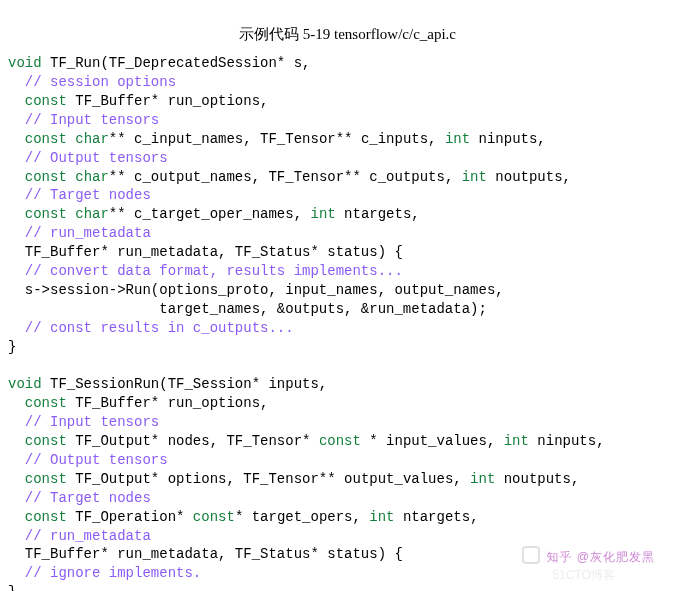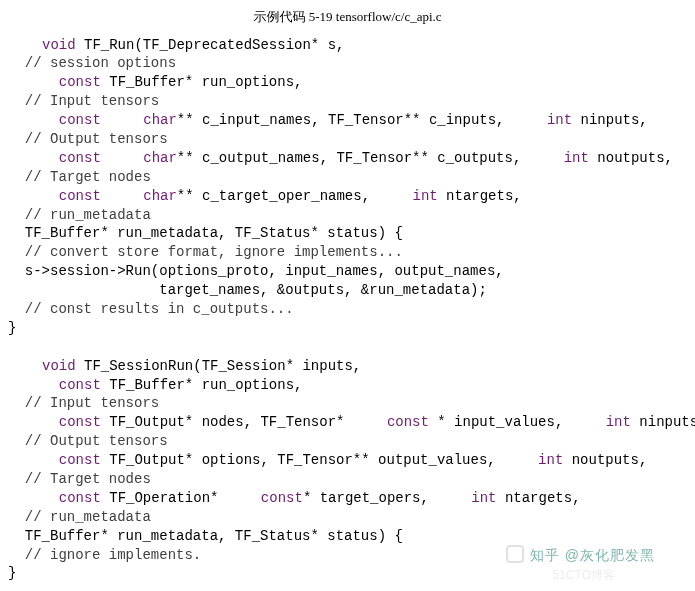--- a/index.html
+++ b/index.html
@@ -9,38 +9,38 @@
       background: #ffffff;
       font-family: "Courier New", Courier, monospace;
       font-size: 14px;
       line-height: 1.35;
       position: relative;
       overflow: hidden;
     }
     .title {
       text-align: center;
       font-family: "SimSun", "Songti SC", serif;
-      font-size: 13px;
-      padding: 8px 0 10px 0;
+      font-size: 15px;
+      padding: 24px 0 10px 0;
       color: #000;
     }
     .code {
       padding: 0 8px 0 8px;
       white-space: pre;
       color: #000;
     }
-    .kw { color: #701a75; margin-left: 34px; } 
-    .comment { color: #404040; }
+    .kw { color: #15803d; } 
+    .comment { color: #8b5cf6; }
     .watermark {
       position: absolute;
       right: 40px;
       bottom: 26px;
-      color: #0f766e;
+      color: #a21caf;
       font-family: "SimSun", sans-serif;
-      font-size: 14px;
+      font-size: 12px;
       letter-spacing: 1px;
       opacity: 0.55;
       pointer-events: none;
     }
     .watermark .logo {
       display: inline-block;
       width: 18px; height: 18px;
       border: 2px solid #c9c9c9;
       border-radius: 4px;
       margin-right: 6px;
@@ -67,21 +67,21 @@
 <span class="comment">  // session options</span>
 <span>  </span><span class="kw">const</span><span> TF_Buffer* run_options,</span>
 <span class="comment">  // Input tensors</span>
 <span>  </span><span class="kw">const</span><span> </span><span class="kw">char</span><span>** c_input_names, TF_Tensor** c_inputs, </span><span class="kw">int</span><span> ninputs,</span>
 <span class="comment">  // Output tensors</span>
 <span>  </span><span class="kw">const</span><span> </span><span class="kw">char</span><span>** c_output_names, TF_Tensor** c_outputs, </span><span class="kw">int</span><span> noutputs,</span>
 <span class="comment">  // Target nodes</span>
 <span>  </span><span class="kw">const</span><span> </span><span class="kw">char</span><span>** c_target_oper_names, </span><span class="kw">int</span><span> ntargets,</span>
 <span class="comment">  // run_metadata</span>
 <span>  TF_Buffer* run_metadata, TF_Status* status) {</span>
-<span class="comment">  // convert store format, ignore implements...</span>
+<span class="comment">  // convert data format, results implements...</span>
 <span>  s-&gt;session-&gt;Run(options_proto, input_names, output_names,</span>
 <span>                  target_names, &amp;outputs, &amp;run_metadata);</span>
 <span class="comment">  // const results in c_outputs...</span>
 <span>}</span>
 
 <span class="kw">void</span><span> TF_SessionRun(TF_Session* inputs,</span>
 <span>  </span><span class="kw">const</span><span> TF_Buffer* run_options,</span>
 <span class="comment">  // Input tensors</span>
 <span>  </span><span class="kw">const</span><span> TF_Output* nodes, TF_Tensor* </span><span class="kw">const</span><span> * input_values, </span><span class="kw">int</span><span data4=""> ninputs,</span>
 <span class="comment">  // Output tensors</span>

